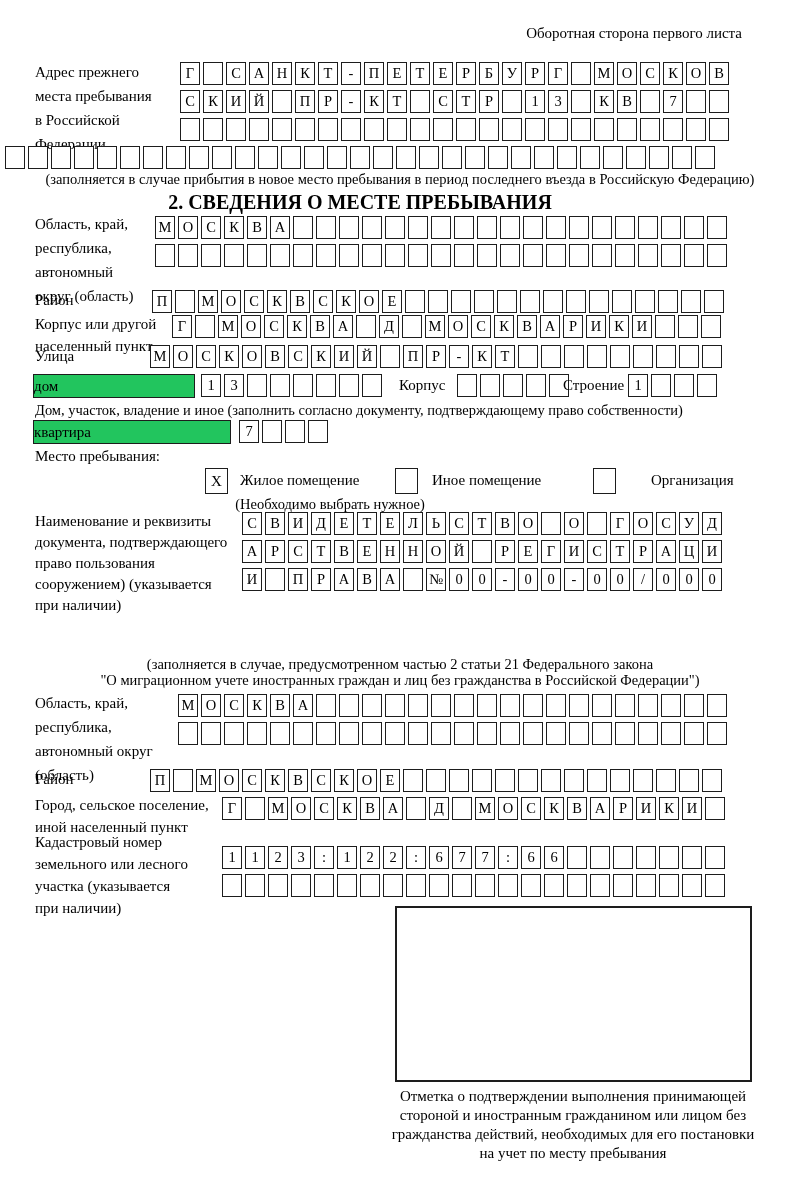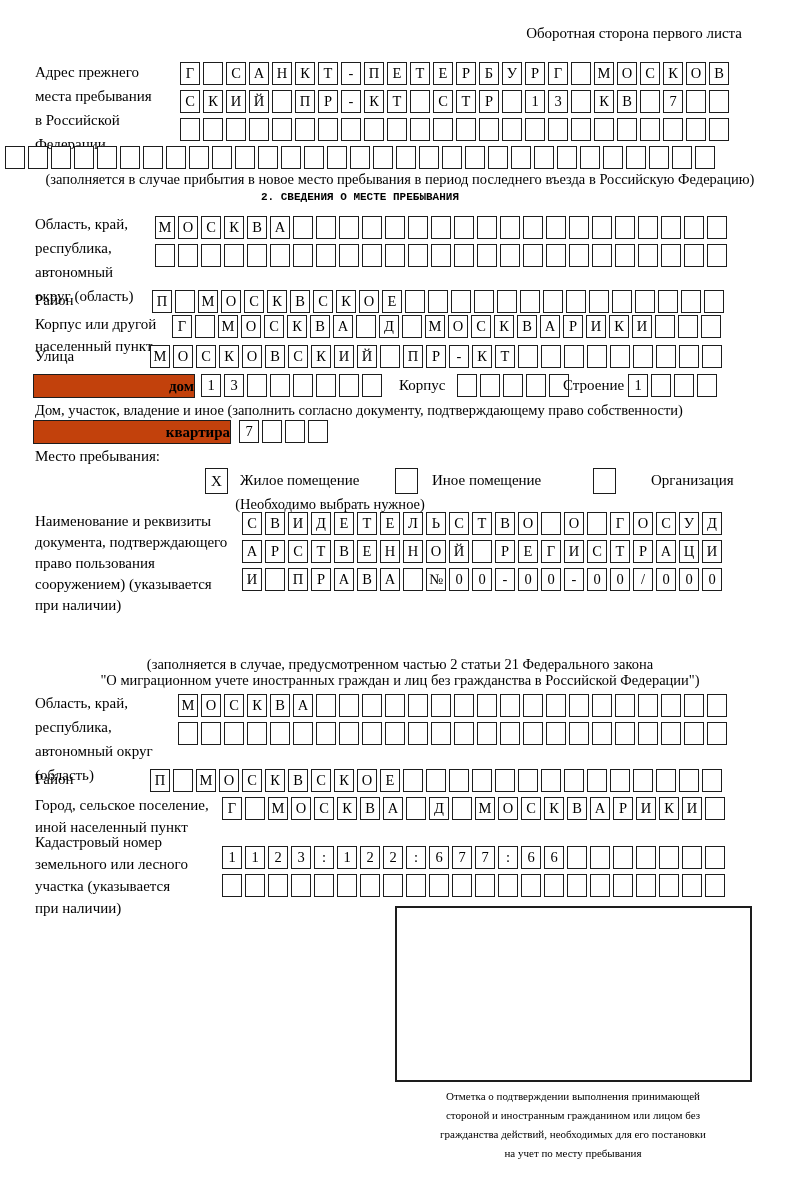--- a/index.html
+++ b/index.html
@@ -8,26 +8,26 @@
   .txt{position:absolute;font-size:15px;white-space:nowrap;}
   .label{position:absolute;font-size:15px;line-height:24px;white-space:nowrap;}
   .label.tight{line-height:21px;}
   .label.mid{line-height:22px;}
   .cellrow{position:absolute;display:flex;}
   .cell{flex:none;width:18px;height:21px;border:1.5px solid #1d1d1d;margin-right:3px;
         font-size:14.5px;line-height:21px;text-align:center;background:#fff;}
   .checkbox{position:absolute;width:21px;height:24px;border:1.5px solid #1d1d1d;
         font-size:15px;line-height:24px;text-align:center;background:#fff;}
   .widebox{position:absolute;height:22px;border:1.5px solid #1d1d1d;
-        font-size:15px;line-height:22px;text-align:right;background:#c2410c;font-weight:bold;}
-  .title{position:absolute;font-weight:bold;font-size:11px;text-align:center;white-space:nowrap;font-family:Liberation Mono, monospace;}
+        font-size:15px;line-height:22px;text-align:left;background:#22c55e;}
+  .title{position:absolute;font-weight:bold;font-size:20px;text-align:center;white-space:nowrap;}
   .note{position:absolute;font-size:14.5px;text-align:center;}
   .noteL{position:absolute;font-size:14.5px;white-space:nowrap;}
   .stampbox{position:absolute;border:2px solid #1d1d1d;background:#fff;}
-  .capt{position:absolute;font-size:11px;line-height:19px;text-align:center;}
+  .capt{position:absolute;font-size:15px;line-height:19px;text-align:center;}
 </style>
 </head>
 <body>
 
 <div class="form">
 
   <div class="txt" style="top:25px;right:58px;text-align:right;">Оборотная сторона первого листа</div>
 
   <div class="label" style="left:35px;top:60px;">
     <div>Адрес прежнего</div>

